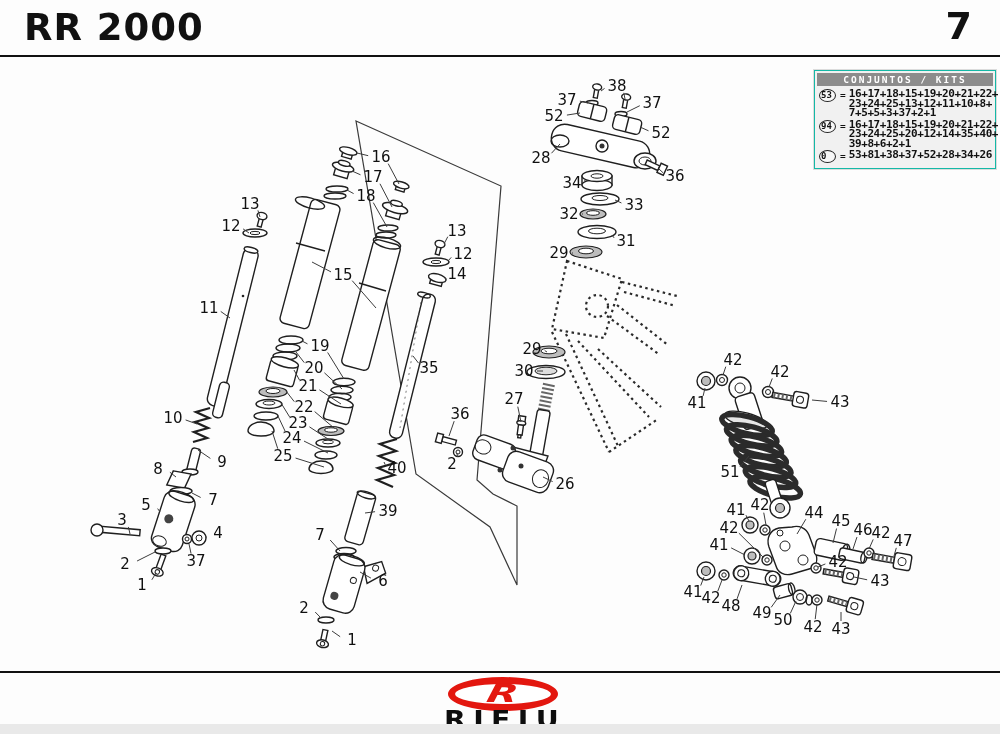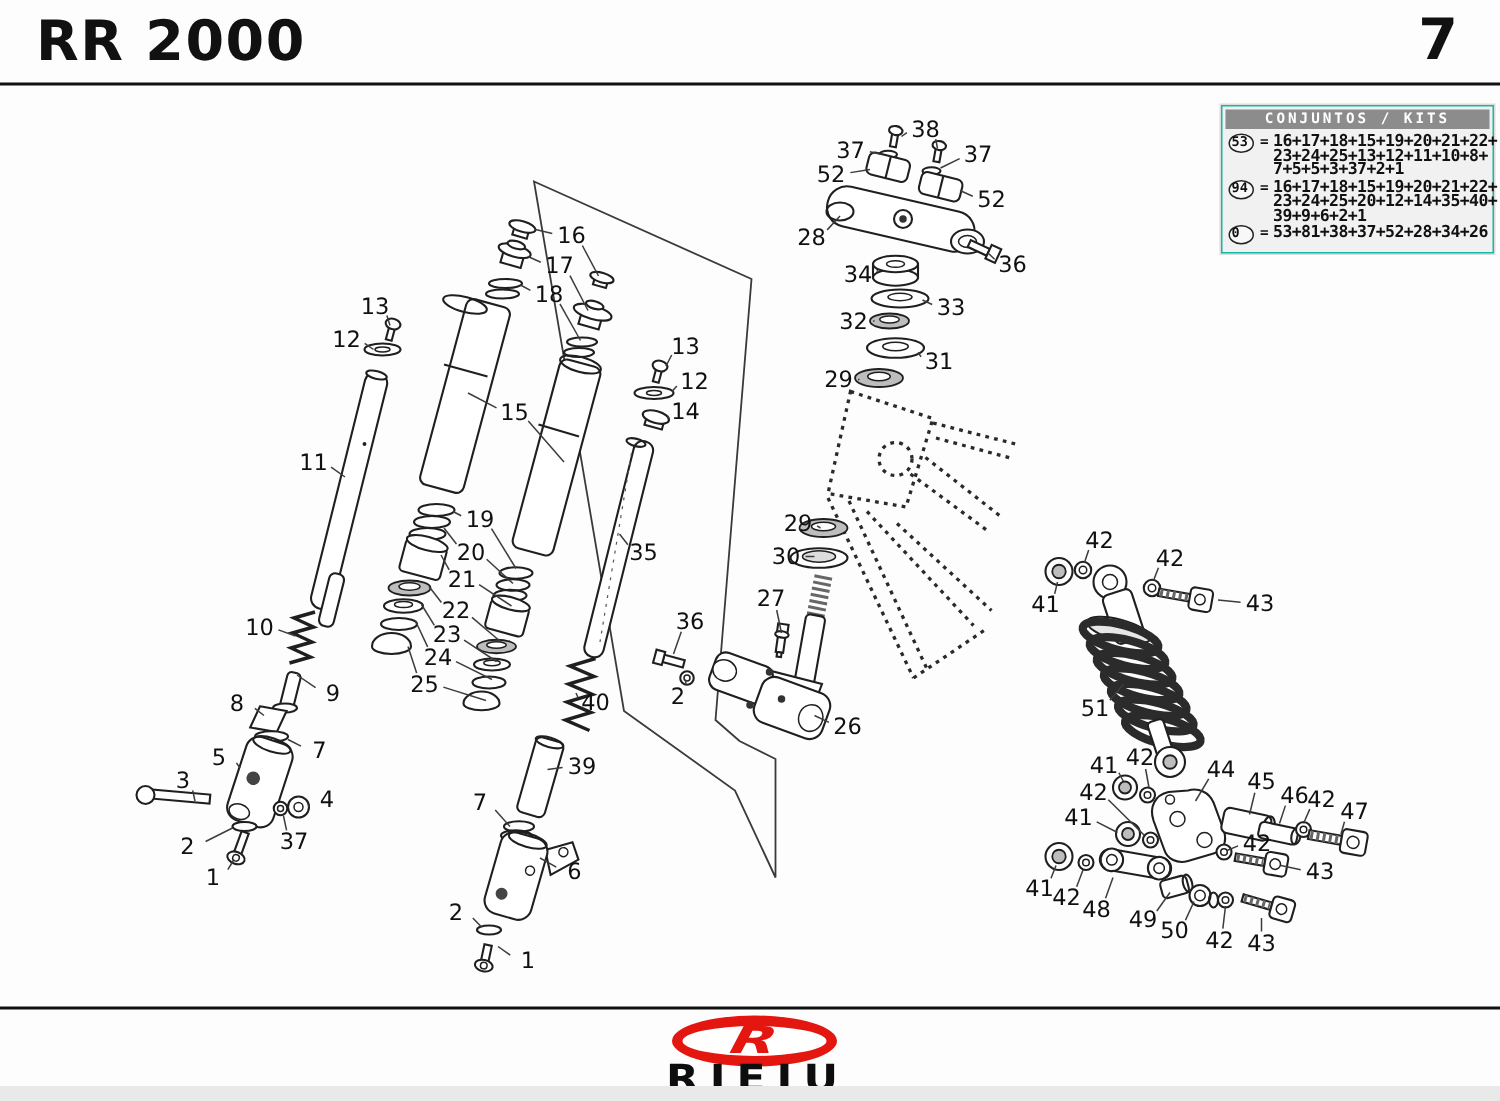--- a/index.html
+++ b/index.html
@@ -565,21 +565,21 @@
             <div>23+24+25+13+12+11+10+8+</div>
             <div>7+5+5+3+37+2+1</div>
           </div>
         </div>
         <div class="kit-row">
           <span class="kit-num">94</span>
           <span class="kit-eq">=</span>
           <div class="kit-lines">
             <div>16+17+18+15+19+20+21+22+</div>
             <div>23+24+25+20+12+14+35+40+</div>
-            <div>39+9+6+2+1</div>
+            <div>39+8+6+2+1</div>
           </div>
         </div>
         <div class="kit-row">
           <span class="kit-num">0</span>
           <span class="kit-eq">=</span>
           <div class="kit-lines">
             <div>53+81+38+37+52+28+34+26</div>
           </div>
         </div>
       </div>

